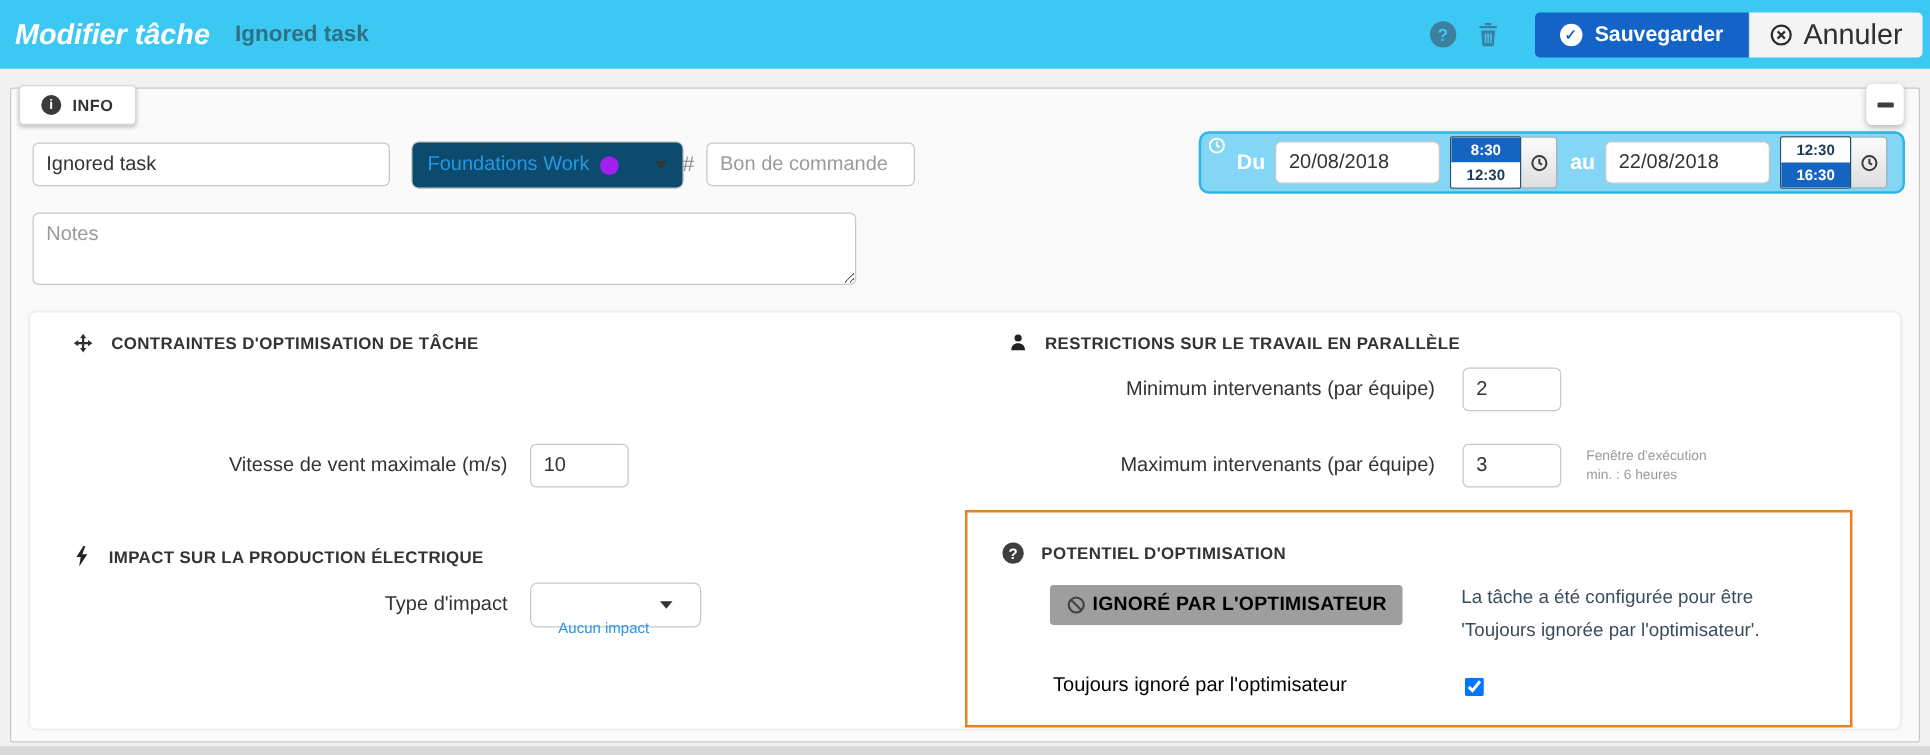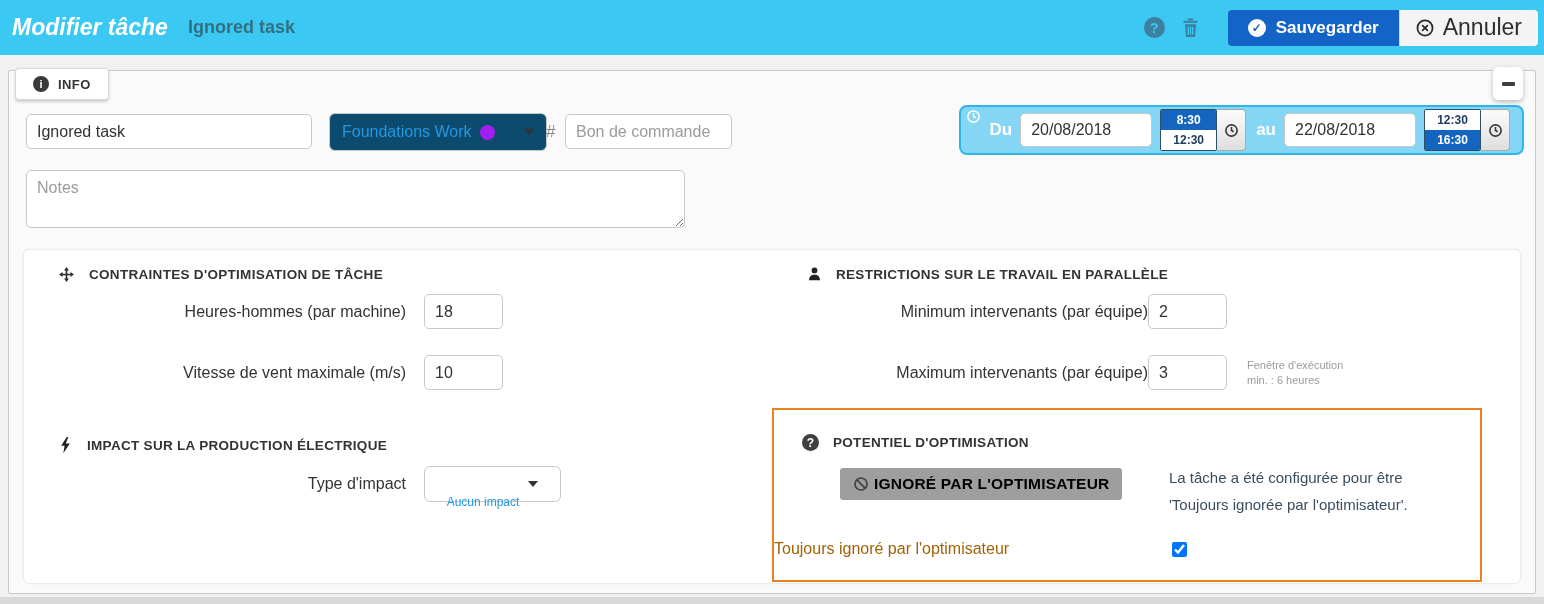--- a/index.html
+++ b/index.html
@@ -84,33 +84,33 @@
   .sec-title { font-size:13.5px; font-weight:bold; color:#333; letter-spacing:.3px; }
   .row { position:absolute; display:flex; align-items:center; }
   .f-label { width:360px; text-align:right; font-size:16px; color:#333; margin-right:18px; }
   .f-input { width:79px; height:35px; }
   .dropdown { width:137px; height:36px; background:#fff; border:1px solid #c8c8c8; border-radius:6px;
               display:flex; align-items:center; justify-content:center; gap:9px; cursor:pointer; }
   .dropdown .dd-text { color:#2498E3; font-size:12px;margin-top:36px; }
   .dropdown .caret { margin-left:0; }
   .note { margin-left:20px; font-size:11px; color:#9b9b9b; line-height:15px; }
 
-  .r-label { width:372px; text-align:right; font-size:16px; color:#333; }
+  .r-label { width:372px; text-align:right; font-size:16px; color:#333; margin-right:22px; }
 
   
   .potential-box { position:absolute; left:748px; top:158px; width:710px; height:174px;
                    border:2px solid #E8821E; background:#fff; }
   .qcircle { width:17px; height:17px; border-radius:50%; background:#3f3f3f; color:#fff; font-size:12px;
              font-weight:bold; display:flex; align-items:center; justify-content:center; }
   .badge { position:absolute; left:66px; top:58px; background:#9E9E9E; border-radius:3px; height:32px;
            display:flex; align-items:center; gap:5px; padding:0 13px; }
   .badge .badge-text { font-size:15.5px; font-weight:bold; color:#000; letter-spacing:.2px; }
   .pot-desc { position:absolute; left:395px; top:54px; font-size:15px; color:#3B4D5C; line-height:27px; }
   .pot-check-row { position:absolute; left:0; top:130px; display:flex; align-items:center; }
-  .pot-check-row .cb-label { width:372px; text-align:left; font-size:16px; color:#a16207; margin-right:26px; }
+  .pot-check-row .cb-label { width:372px; text-align:center; font-size:16px; color:#000000; margin-right:26px; }
   .pot-check-row input { width:15px; height:15px; cursor:pointer; }
 </style>
 </head>
 <body>
 
 <div class="topbar">
   <span class="topbar-title">Modifier tâche</span>
   <span class="topbar-subtitle">Ignored task</span>
   <span class="topbar-spacer"></span>
   <span class="help-circle">?</span>
@@ -197,24 +197,20 @@
   </div>
 
   <div class="card">
 
     <div class="sec-header" style="left:34px; top:16px;">
       <svg width="17" height="17" viewBox="0 0 24 24">
         <path fill="#2e2e2e" d="M12 1.5 L15.5 6.5 H13.2 V10.8 H17.5 V8.5 L22.5 12 L17.5 15.5 V13.2 H13.2 V17.5 H15.5 L12 22.5 L8.5 17.5 H10.8 V13.2 H6.5 V15.5 L1.5 12 L6.5 8.5 V10.8 H10.8 V6.5 H8.5 Z"></path>
       </svg>
       <span class="sec-title">CONTRAINTES D'OPTIMISATION DE TÂCHE</span>
     </div>
-    <div class="row" style="left:22px; top:44px;">
-      <span class="f-label">Heures-hommes (par machine)</span>
-      <input type="text" class="f-input" value="18" style="">
-    </div>
     <div class="row" style="left:22px; top:105px;">
       <span class="f-label">Vitesse de vent maximale (m/s)</span>
       <input type="text" class="f-input" value="10" style="">
     </div>
 
     <div class="sec-header" style="left:34px; top:186px;">
       <svg width="15" height="18" viewBox="0 0 24 28">
         <path fill="#222" d="M14 1 L5 15 H10.5 L8.5 27 L19 11.5 H12.5 L16.5 1 Z"></path>
       </svg>
       <span class="sec-title">IMPACT SUR LA PRODUCTION ÉLECTRIQUE</span>

